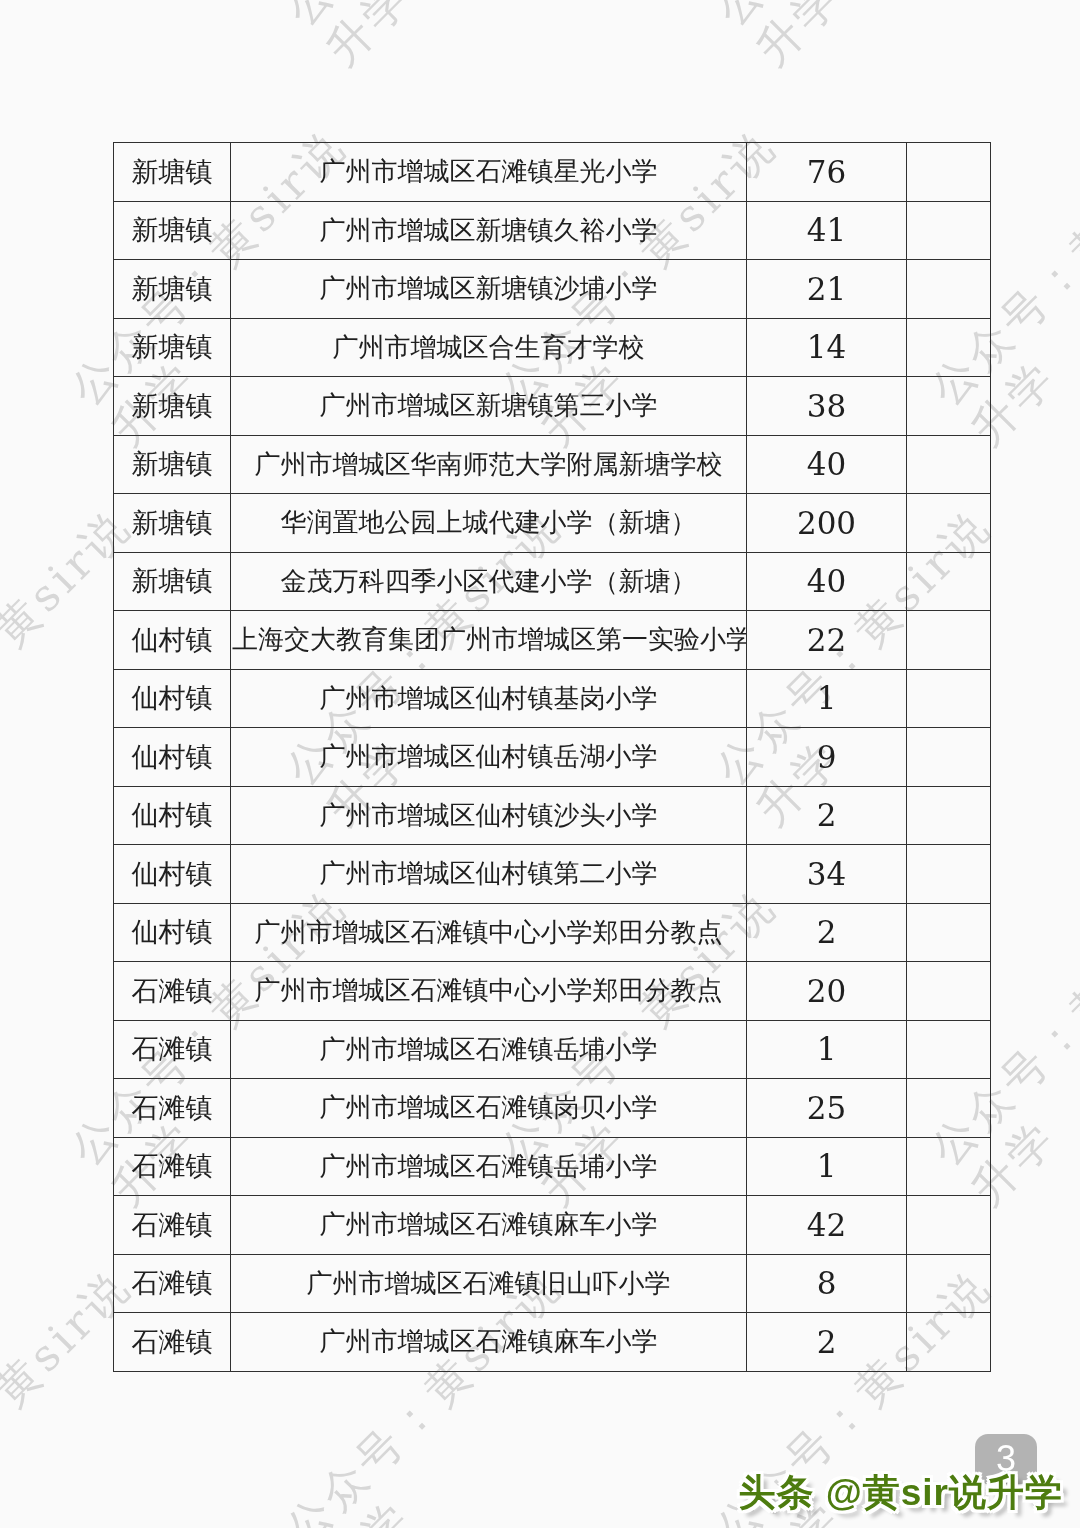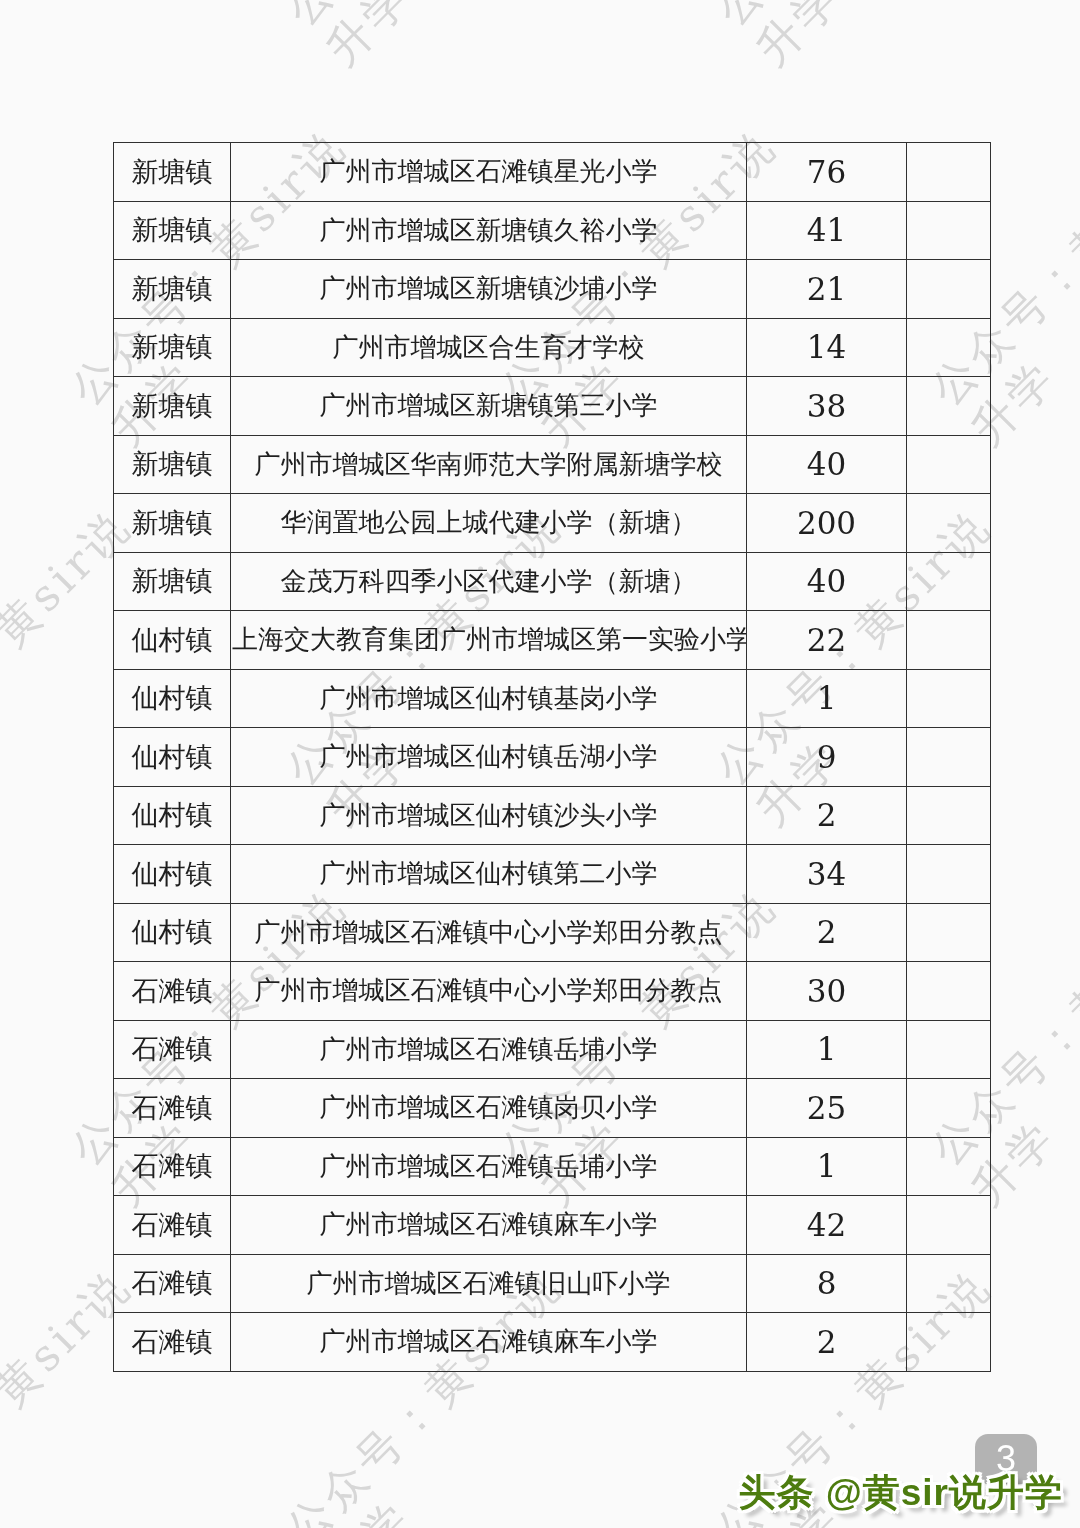--- a/index.html
+++ b/index.html
@@ -242,21 +242,21 @@
       </tr>
       <tr>
         <td class="c-town">仙村镇</td>
         <td class="c-school">广州市增城区石滩镇中心小学郑田分教点</td>
         <td class="c-count">2</td>
         <td class="c-extra"></td>
       </tr>
       <tr>
         <td class="c-town">石滩镇</td>
         <td class="c-school">广州市增城区石滩镇中心小学郑田分教点</td>
-        <td class="c-count">30</td>
+        <td class="c-count">20</td>
         <td class="c-extra"></td>
       </tr>
       <tr>
         <td class="c-town">石滩镇</td>
         <td class="c-school">广州市增城区石滩镇岳埔小学</td>
         <td class="c-count">1</td>
         <td class="c-extra"></td>
       </tr>
       <tr>
         <td class="c-town">石滩镇</td>

